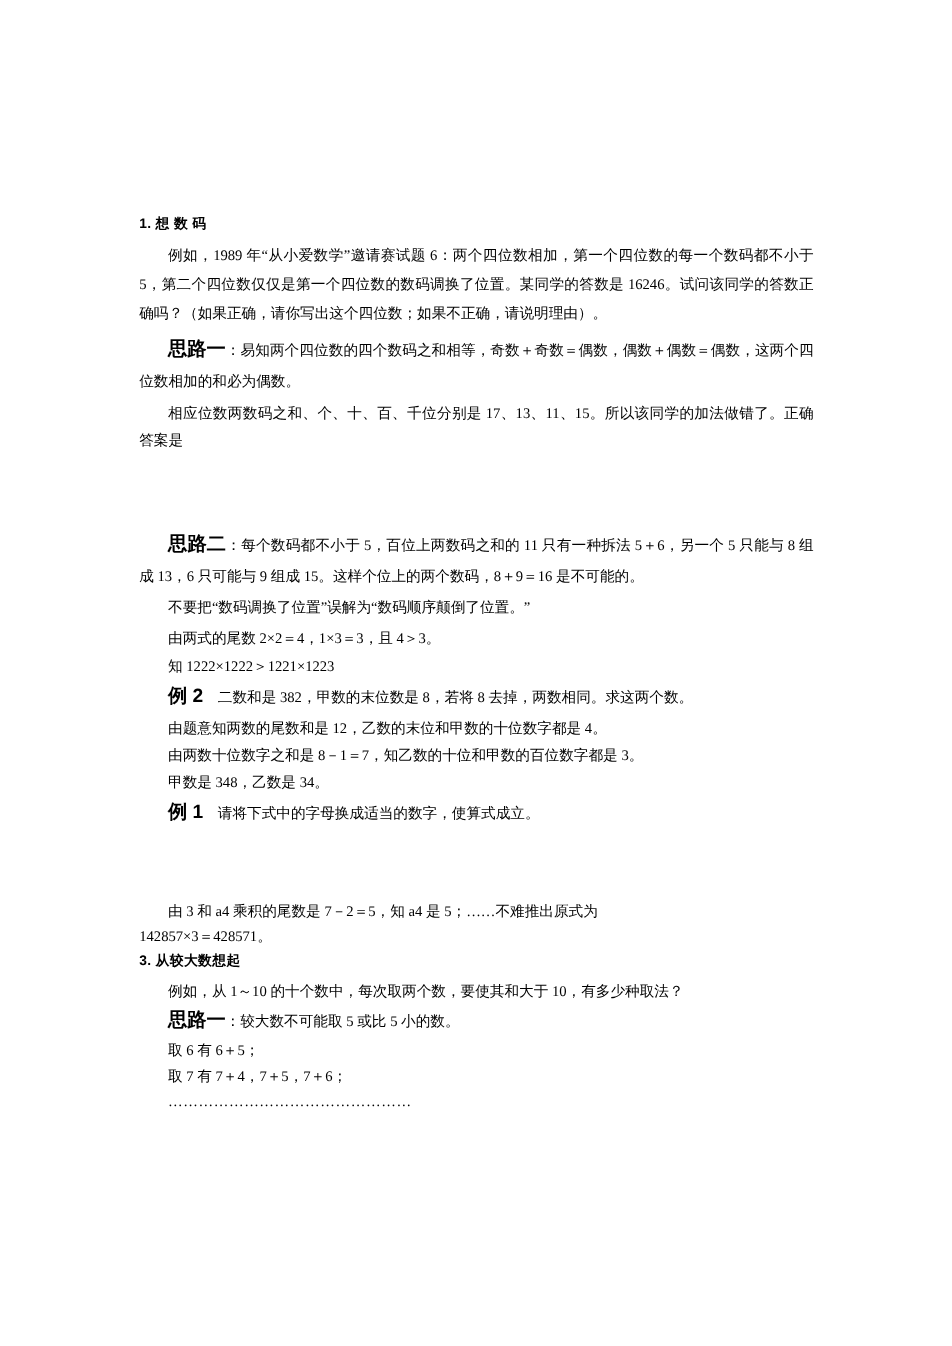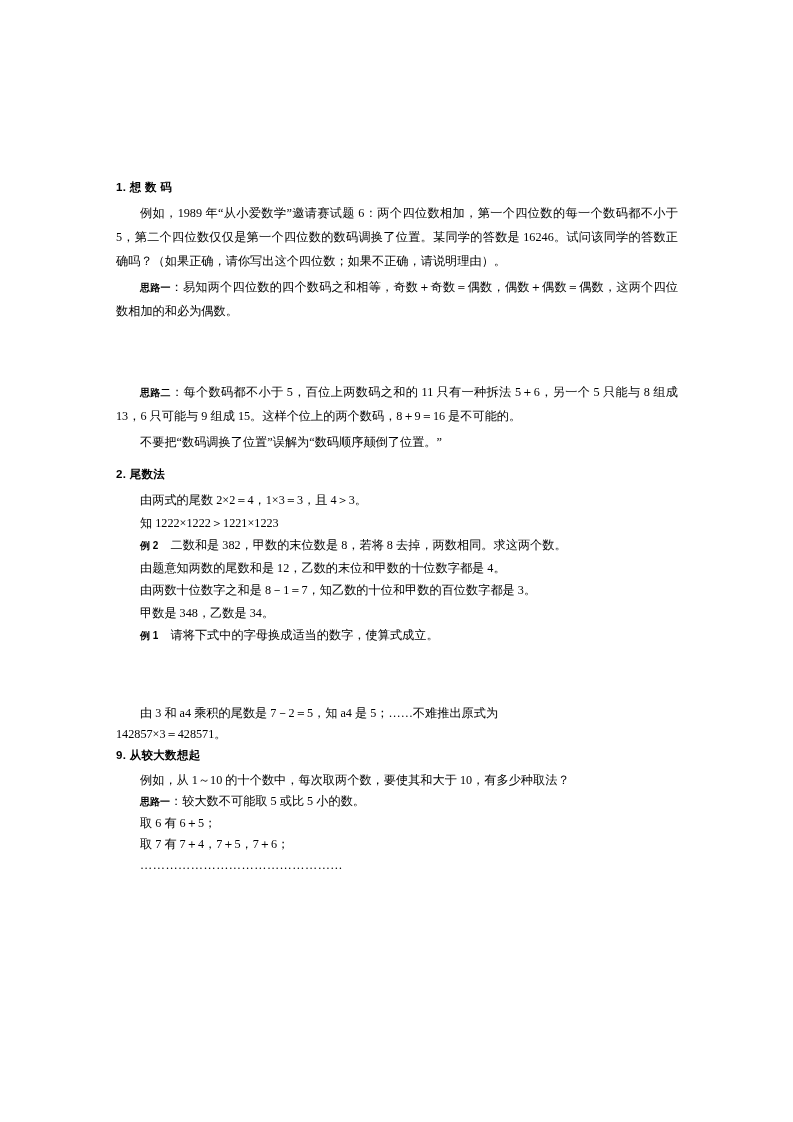--- a/index.html
+++ b/index.html
@@ -44,21 +44,21 @@
     text-align: justify;
     text-indent: 24px;
   }
   .para.tight {
     line-height: 1.85;
     margin-bottom: 0px;
   }
   .lead {
     font-family: "Liberation Sans", "DejaVu Sans", sans-serif;
     font-weight: bold;
-    font-size: 10px;
+    font-size: 16px;
   }
   .gap-xl { height: 56px; }
   .compact {
     font-size: 12.2px;
     line-height: 1.75;
     margin: 0;
     text-indent: 24px;
   }
   .compact.flush { text-indent: 0; font-family: Liberation Serif, serif; }
   .dots {
@@ -75,28 +75,28 @@
 
 <div class="page">
   <div class="content">
 
     <div class="section-heading">1. 想 数 码</div>
 
     <p class="para">例如，1989 年“从小爱数学”邀请赛试题 6：两个四位数相加，第一个四位数的每一个数码都不小于 5，第二个四位数仅仅是第一个四位数的数码调换了位置。某同学的答数是 16246。试问该同学的答数正确吗？（如果正确，请你写出这个四位数；如果不正确，请说明理由）。</p>
 
     <p class="para"><span class="lead">思路一</span><span>：易知两个四位数的四个数码之和相等，奇数＋奇数＝偶数，偶数＋偶数＝偶数，这两个四位数相加的和必为偶数。</span></p>
 
+    <p class="para">相应位数两数码之和、个、十、百、千位分别是 17、13、11、15。所以该同学的加法做错了。正确答案是</p>
 
     <div class="gap-xl"></div>
 
     <p class="para"><span class="lead">思路二</span><span>：每个数码都不小于 5，百位上两数码之和的 11 只有一种拆法 5＋6，另一个 5 只能与 8 组成 13，6 只可能与 9 组成 15。这样个位上的两个数码，8＋9＝16 是不可能的。</span></p>
 
     <p class="para">不要把“数码调换了位置”误解为“数码顺序颠倒了位置。”</p>
 
-    <div class="section-heading sec2">2. 尾数法</div>
 
 
     <p class="para tight">由两式的尾数 2×2＝4，1×3＝3，且 4＞3。</p>
 
     <p class="para tight">知 1222×1222＞1221×1223</p>
 
     <p class="para tight"><span class="lead">例 2</span><span>　二数和是 382，甲数的末位数是 8，若将 8 去掉，两数相同。求这两个数。</span></p>
 
     <p class="para tight">由题意知两数的尾数和是 12，乙数的末位和甲数的十位数字都是 4。</p>
 
@@ -104,21 +104,21 @@
 
     <p class="para tight">甲数是 348，乙数是 34。</p>
 
     <p class="para tight"><span class="lead">例 1</span><span>　请将下式中的字母换成适当的数字，使算式成立。</span></p>
 
     <div class="gap-xl"></div>
 
     <p class="compact">由 3 和 a4 乘积的尾数是 7－2＝5，知 a4 是 5；……不难推出原式为</p>
     <p class="compact flush">142857×3＝428571。</p>
 
-    <div class="section-heading">9. 从较大数想起</div>
+    <div class="section-heading">3. 从较大数想起</div>
 
     <p class="compact">例如，从 1～10 的十个数中，每次取两个数，要使其和大于 10，有多少种取法？</p>
 
     <p class="compact"><span class="lead">思路一</span><span>：较大数不可能取 5 或比 5 小的数。</span></p>
 
     <p class="compact">取 6 有 6＋5；</p>
     <p class="compact">取 7 有 7＋4，7＋5，7＋6；</p>
     <p class="dots">…………………………………………</p>
 
   </div>

